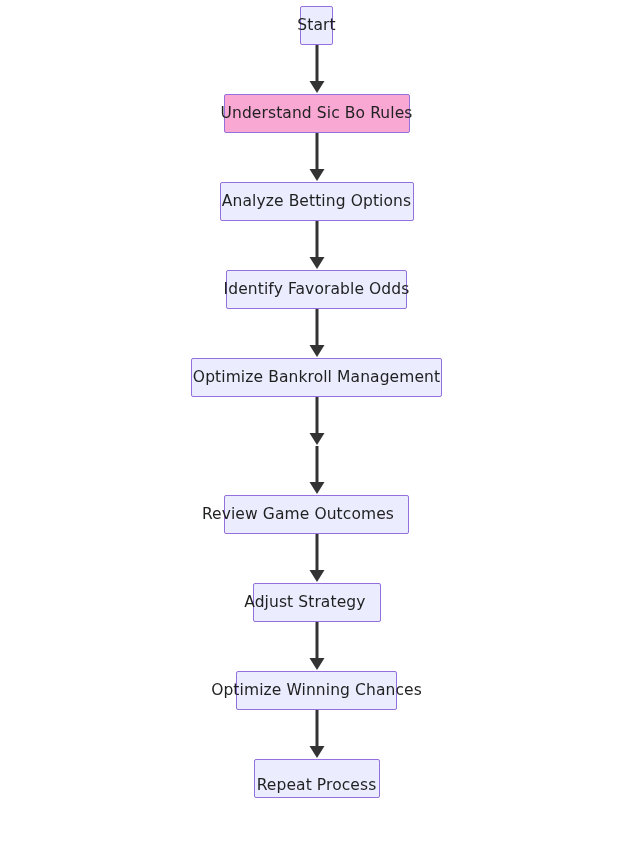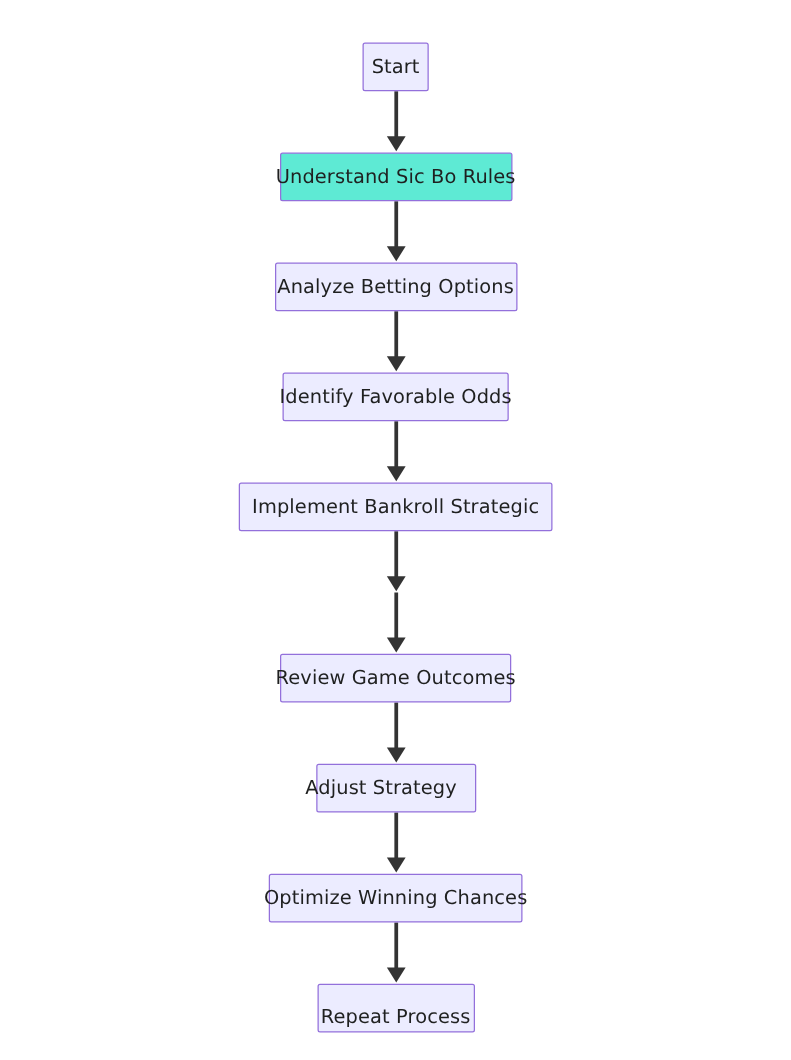--- a/index.html
+++ b/index.html
@@ -53,30 +53,30 @@
   }
   .edge svg {
     display: block;
     overflow: visible;
   }
 </style>
 </head>
 <body>
 
 <div id="flowchart" style="padding-top: 6px;">
-    <div class="node" style="width: 53px; background: rgb(236, 236, 255); border-color: rgb(147, 112, 219); margin-top: 28px;">
+    <div class="node" style="width: 33px; background: rgb(236, 236, 255); border-color: rgb(147, 112, 219);">
       <span class="node-label" style="color: rgb(31, 32, 32);">Start</span>
     </div>
     <div class="edge">
       <svg width="24" height="49" viewBox="0 0 24 49">
         <line x1="12" y1="0" x2="12" y2="38" stroke="#333333" stroke-width="3"></line>
         <polygon points="4.5,36 19.5,36 12,48" fill="#333333"></polygon>
       </svg>
     </div>
-    <div class="node" style="width: 186px; background: #5eead4; border-color: rgb(147, 112, 219);">
+    <div class="node" style="width: 186px; background: #f9a8d4; border-color: rgb(147, 112, 219);">
       <span class="node-label" style="color: rgb(31, 32, 32);">Understand Sic Bo Rules</span>
     </div>
     <div class="edge">
       <svg width="24" height="49" viewBox="0 0 24 49">
         <line x1="12" y1="0" x2="12" y2="38" stroke="#333333" stroke-width="3"></line>
         <polygon points="4.5,36 19.5,36 12,48" fill="#333333"></polygon>
       </svg>
     </div>
     <div class="node" style="width: 194px; background: rgb(236, 236, 255); border-color: rgb(147, 112, 219);">
       <span class="node-label" style="color: rgb(31, 32, 32);">Analyze Betting Options</span>
@@ -90,53 +90,53 @@
     <div class="node" style="width: 181px; background: rgb(236, 236, 255); border-color: rgb(147, 112, 219);">
       <span class="node-label" style="color: rgb(31, 32, 32);">Identify Favorable Odds</span>
     </div>
     <div class="edge">
       <svg width="24" height="49" viewBox="0 0 24 49">
         <line x1="12" y1="0" x2="12" y2="38" stroke="#333333" stroke-width="3"></line>
         <polygon points="4.5,36 19.5,36 12,48" fill="#333333"></polygon>
       </svg>
     </div>
     <div class="node" style="width: 251px; background: rgb(236, 236, 255); border-color: rgb(147, 112, 219);">
-      <span class="node-label" style="color: rgb(31, 32, 32);">Implement Bankroll Strategic</span>
+      <span class="node-label" style="color: rgb(31, 32, 32);">Optimize Bankroll Management</span>
     </div>
     <div class="edge">
       <svg width="24" height="49" viewBox="0 0 24 49">
         <line x1="12" y1="0" x2="12" y2="38" stroke="#333333" stroke-width="3"></line>
         <polygon points="4.5,36 19.5,36 12,48" fill="#333333"></polygon>
       </svg>
     </div>
     <div class="edge">
       <svg width="24" height="49" viewBox="0 0 24 49">
         <line x1="12" y1="0" x2="12" y2="38" stroke="#333333" stroke-width="3"></line>
         <polygon points="4.5,36 19.5,36 12,48" fill="#333333"></polygon>
       </svg>
     </div>
-    <div class="node" style="width: 185px; background: rgb(236, 236, 255); border-color: rgb(147, 112, 219);">
+    <div class="node" style="width: 185px; background: rgb(236, 236, 255); border-color: rgb(147, 112, 219); justify-content: flex-end;">
       <span class="node-label" style="color: rgb(31, 32, 32);">Review Game Outcomes</span>
     </div>
     <div class="edge">
       <svg width="24" height="49" viewBox="0 0 24 49">
         <line x1="12" y1="0" x2="12" y2="38" stroke="#333333" stroke-width="3"></line>
         <polygon points="4.5,36 19.5,36 12,48" fill="#333333"></polygon>
       </svg>
     </div>
     <div class="node" style="width: 128px; background: rgb(236, 236, 255); border-color: rgb(147, 112, 219); justify-content: flex-end;">
       <span class="node-label" style="color: rgb(31, 32, 32);">Adjust Strategy</span>
     </div>
     <div class="edge">
       <svg width="24" height="49" viewBox="0 0 24 49">
         <line x1="12" y1="0" x2="12" y2="38" stroke="#333333" stroke-width="3"></line>
         <polygon points="4.5,36 19.5,36 12,48" fill="#333333"></polygon>
       </svg>
     </div>
-    <div class="node" style="width: 203px; background: rgb(236, 236, 255); border-color: rgb(147, 112, 219);">
+    <div class="node" style="width: 161px; background: rgb(236, 236, 255); border-color: rgb(147, 112, 219);">
       <span class="node-label" style="color: rgb(31, 32, 32);">Optimize Winning Chances</span>
     </div>
     <div class="edge">
       <svg width="24" height="49" viewBox="0 0 24 49">
         <line x1="12" y1="0" x2="12" y2="38" stroke="#333333" stroke-width="3"></line>
         <polygon points="4.5,36 19.5,36 12,48" fill="#333333"></polygon>
       </svg>
     </div>
     <div class="node" style="width: 126px; background: rgb(236, 236, 255); border-color: rgb(147, 112, 219);">
       <span class="node-label" style="color: rgb(31, 32, 32); margin-top: 14px;">Repeat Process</span>

